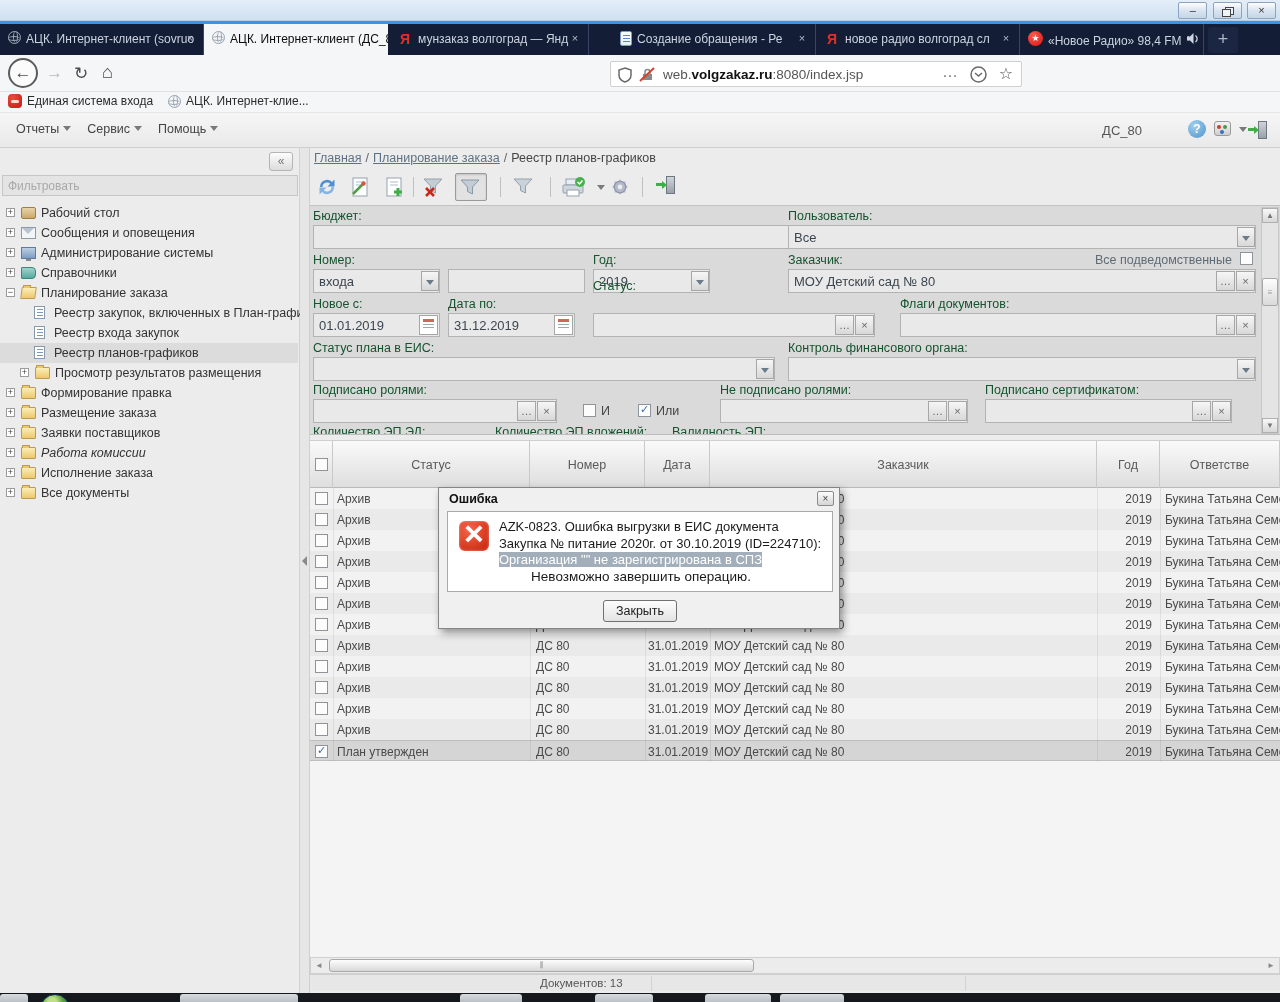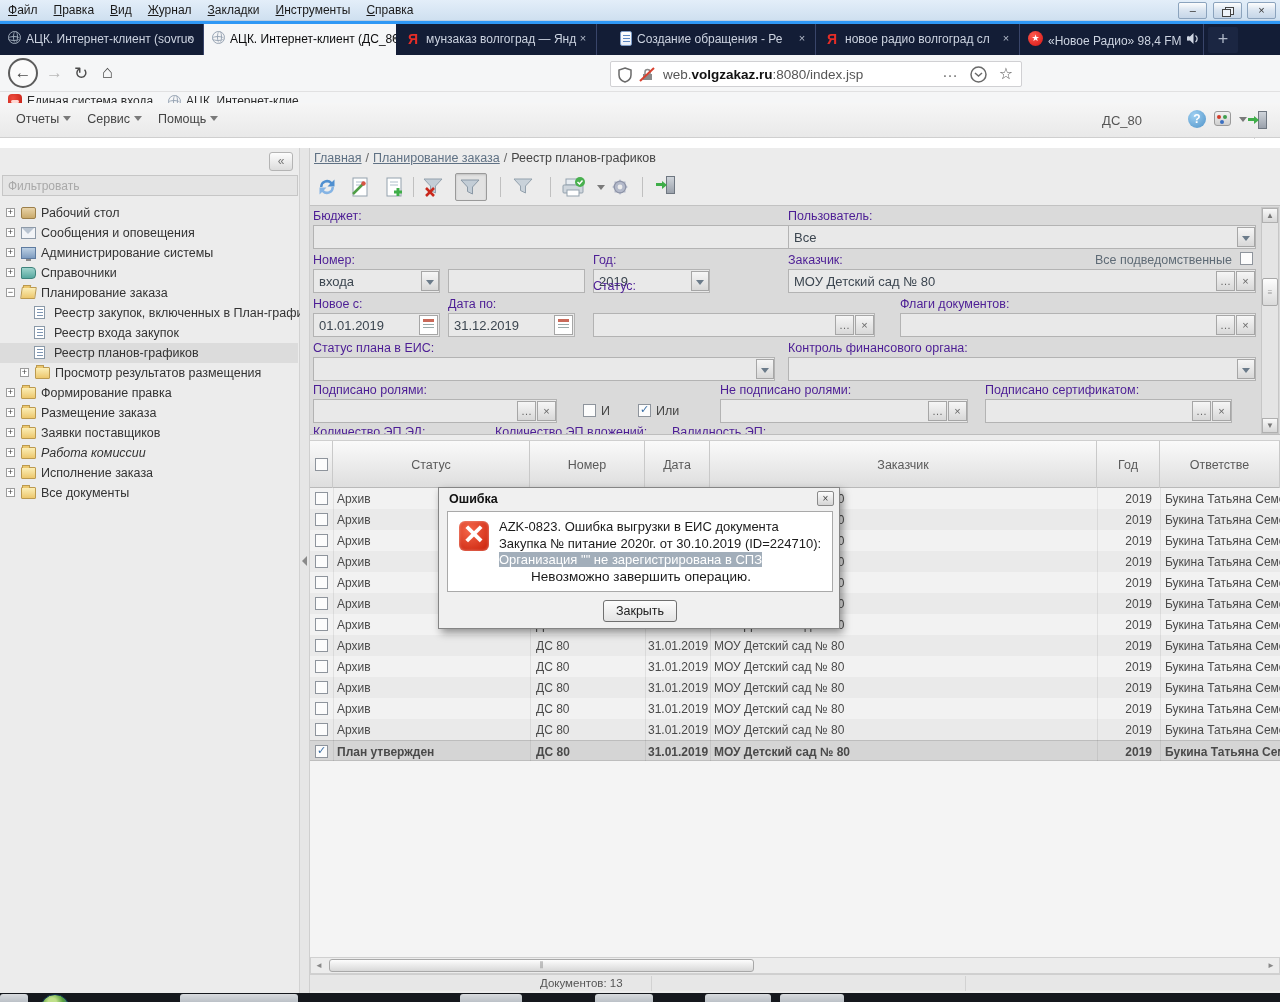--- a/index.html
+++ b/index.html
@@ -60,21 +60,21 @@
   #nav-sep{position:absolute;left:1254px;top:62px;width:1px;height:22px;background:#d4d4d6;}
 
   
   #bookmarksbar{position:absolute;left:0;top:92px;width:1280px;height:21px;background:#f5f6f7;border-bottom:1px solid #e6e6e8;}
   .bmk{position:absolute;top:2px;height:17px;font-size:12px;color:#2c2c2c;white-space:nowrap;}
   .bmk .bico{display:inline-block;vertical-align:-3px;margin-right:5px;}
   .esia-icon{width:14px;height:14px;background:radial-gradient(circle at 35% 30%,#ee4b3e,#c01a10);border-radius:4px;position:relative;}
   .esia-icon::before{content:"";position:absolute;left:3px;top:6px;width:8px;height:3px;border-radius:2px;background:#ffd9d4;}
 
   
-  #appbar{position:absolute;left:0;top:103px;width:1280px;height:35px;
+  #appbar{position:absolute;left:0;top:113px;width:1280px;height:35px;
     background:linear-gradient(#f6f6f6,#e9e9e9);border-bottom:1px solid #cfcfcf;}
   .appmenu{display:inline-block;margin:9px 0 0 16px;font-size:12.5px;color:#444;}
   .dd-caret{display:inline-block;width:0;height:0;border-left:4px solid transparent;border-right:4px solid transparent;border-top:5px solid #7a7a7a;margin-left:4px;vertical-align:2px;}
   #app-user{position:absolute;right:138px;top:10px;font-size:13px;color:#555;}
   .help-icon{position:absolute;left:1188px;top:7px;width:18px;height:18px;border-radius:50%;
     background:radial-gradient(circle at 35% 30%,#9fd0f2,#4f93c8);color:#fff;font-size:12px;font-weight:bold;text-align:center;line-height:18px;}
   .theme-icon{position:absolute;left:1214px;top:8px;width:17px;height:15px;background:linear-gradient(#f3f3f3,#cfcfcf);border:1px solid #9a9a9a;border-radius:3px;}
   .theme-icon::before{content:"";position:absolute;left:2px;top:3px;width:4px;height:4px;border-radius:50%;background:#d23c2a;box-shadow:6px 0 0 #3f9e4d,3px 5px 0 #3a6fc2;}
   #theme-caret{position:absolute;left:1235px;top:14px;}
   .door-icon{position:relative;display:inline-block;width:20px;height:18px;}
@@ -122,21 +122,21 @@
 
   
   #apptoolbar{position:absolute;left:0;top:21px;width:970px;height:36px;}
   .tbtn{position:absolute;top:4px;width:28px;height:28px;text-align:center;}
   .tbtn svg{margin-top:3px;}
   .tsep{position:absolute;top:8px;width:1px;height:20px;background:#c0c0c0;}
   .pressed{border:1px solid #9a9a9a;border-radius:2px;background:#e2e2e2;box-shadow:inset 0 1px 2px rgba(0,0,0,.15);}
 
   
   #filterpanel{position:absolute;left:0;top:57px;width:970px;height:230px;background:#dadada;border-top:1px solid #c2c2c2;border-bottom:1px solid #bdbdbd;overflow:hidden;}
-  .flabel{position:absolute;font-size:12.5px;color:#4c1d95;white-space:nowrap;}
+  .flabel{position:absolute;font-size:12.5px;color:#14532d;white-space:nowrap;}
   .fld{position:absolute;height:24px;background:#e9e9e9;border:1px solid #b3b3b3;}
   .fval{position:absolute;left:5px;top:4px;font-size:13px;color:#3c4650;white-space:nowrap;overflow:hidden;max-width:calc(100% - 40px);}
   .fbtn{position:absolute;top:1px;width:19px;height:20px;background:linear-gradient(#f6f6f6,#d8d8d8);border:1px solid #a6a6a6;
     text-align:center;line-height:18px;font-size:11px;color:#666;}
   .fbtn.ell2{right:20px;} .fbtn.ellr{right:0;} .fbtn.clr{right:0;}
   .fbtn.ddr{right:0;width:18px;}
   .fbtn.ddr::after{content:"";display:inline-block;width:0;height:0;border-left:4px solid transparent;border-right:4px solid transparent;border-top:5px solid #6b7b8a;margin-top:7px;}
   .fbtn.cal{right:1px;background:#fff;}
   .fbtn.cal::before{content:"";position:absolute;left:3px;top:3px;width:11px;height:3px;background:#c96a5a;}
   .fbtn.cal::after{content:"";position:absolute;left:3px;top:8px;width:11px;height:1px;background:#9aa;box-shadow:0 3px 0 #9aa;}
@@ -191,34 +191,33 @@
   .tb-btn{position:absolute;top:1px;height:9px;background:linear-gradient(#eef1f4,#c9cfd6);border-radius:3px 3px 0 0;opacity:.9;}
   #start-orb{position:absolute;left:40px;top:1px;width:30px;height:30px;border-radius:50%;
     background:radial-gradient(circle at 40% 25%,#bfe08a 15%,#58a03e 40%,#2c5a9e 75%);border:1px solid #0f2f57;}
 </style>
 </head>
 <body>
 
 <div id="screen">
 
   <div id="menubar">
-    <span id="fx-menus"><span class="fx-menu"><u>Ф</u>айл</span><span class="fx-menu"><u>П</u>равка</span><span class="fx-menu"><u>В</u>ид</span><span class="fx-menu"><u>Ж</u>урнал</span><span class="fx-menu"><u>З</u>акладки</span><span class="fx-menu"><u>И</u>нструменты</span><span class="fx-menu"><u>С</u>правка</span></span>
     <span id="wincontrols">
       <span class="winbtn">–</span>
       <span class="winbtn glyph-restore"></span>
       <span class="winbtn">×</span>
     </span>
   </div>
 
   <div id="tabline"></div>
   <div id="tabbar">
     <div id="newtab">+</div>
   <div class="tab" style="left: 0px; width: 204px;"><span class="ticon globe-icon"></span><span class="ttitle">АЦК. Интернет-клиент (sovruo</span><span class="tclose">×</span></div>
       <div class="tab active" style="left: 204px; width: 204px;"><span class="ticon globe-icon"></span><span class="ttitle">АЦК. Интернет-клиент (ДС_80)</span><span class="tclose">×</span></div>
-      <div class="tab" style="left: 396px; width: 201px; padding-left: 9px;"><span class="ticon yandex-icon">Я</span><span class="ttitle">мунзаказ волгоград — Янд</span><span class="tclose">×</span></div>
+      <div class="tab" style="left: 388px; width: 201px; padding-left: 9px;"><span class="ticon yandex-icon">Я</span><span class="ttitle">мунзаказ волгоград — Янд</span><span class="tclose">×</span></div>
       <div class="tab" style="left: 612px; width: 204px;"><span class="ticon page-icon"></span><span class="ttitle">Создание обращения - Ре</span><span class="tclose">×</span></div>
       <div class="tab" style="left: 816px; width: 204px;"><span class="ticon yandex-icon">Я</span><span class="ttitle">новое радио волгоград сл</span><span class="tclose">×</span></div>
       <div class="tab" style="left: 1020px; width: 184px;"><span class="ticon radio-star-icon">★</span><span class="ttitle">«Новое Радио» 98,4 FM</span><span class="tspeaker"><svg width="13" height="13">
             <path d="M1 4.5h3l3.5-3.5v11L4 8.5H1z" fill="#cfd6e2"></path>
             <path d="M9.5 3.5c2.2 1.8 2.2 4.7 0 6.5" stroke="#cfd6e2" stroke-width="1.3" fill="none"></path>
           </svg></span><span class="tclose">×</span></div>
     </div>
 
   <div id="navbar">
     <div class="navico" id="back-btn">←</div>
@@ -663,21 +662,21 @@
         </div>
         <div class="grow alt" style="top: 571px;">
           <span class="cbx" style="left: 5px;"></span>
           <span class="gcell" style="left: 27px; width: 190px;">Архив</span>
           <span class="gcell" style="left: 226px; width: 105px;">ДС 80</span>
           <span class="gcell" style="left: 338px; width: 62px;">31.01.2019</span>
           <span class="gcell" style="left: 404px; width: 380px;">МОУ Детский сад № 80</span>
           <span class="gcell" style="left: 787px; width: 55px; text-align: right;">2019</span>
           <span class="gcell" style="left: 855px; width: 115px;">Букина Татьяна Семен</span>
         </div>
-        <div class="grow rsel" style="top: 592px; font-weight: bold;">
+        <div class="grow rsel" style="top: 592px;">
           <span class="cbx checked" style="left: 5px;"></span>
           <span class="gcell" style="left: 27px; width: 190px;">План утвержден</span>
           <span class="gcell" style="left: 226px; width: 105px;">ДС 80</span>
           <span class="gcell" style="left: 338px; width: 62px;">31.01.2019</span>
           <span class="gcell" style="left: 404px; width: 380px;">МОУ Детский сад № 80</span>
           <span class="gcell" style="left: 787px; width: 55px; text-align: right;">2019</span>
           <span class="gcell" style="left: 855px; width: 115px;">Букина Татьяна Семен</span>
         </div>
       </div>
     <div id="gridempty"></div>

